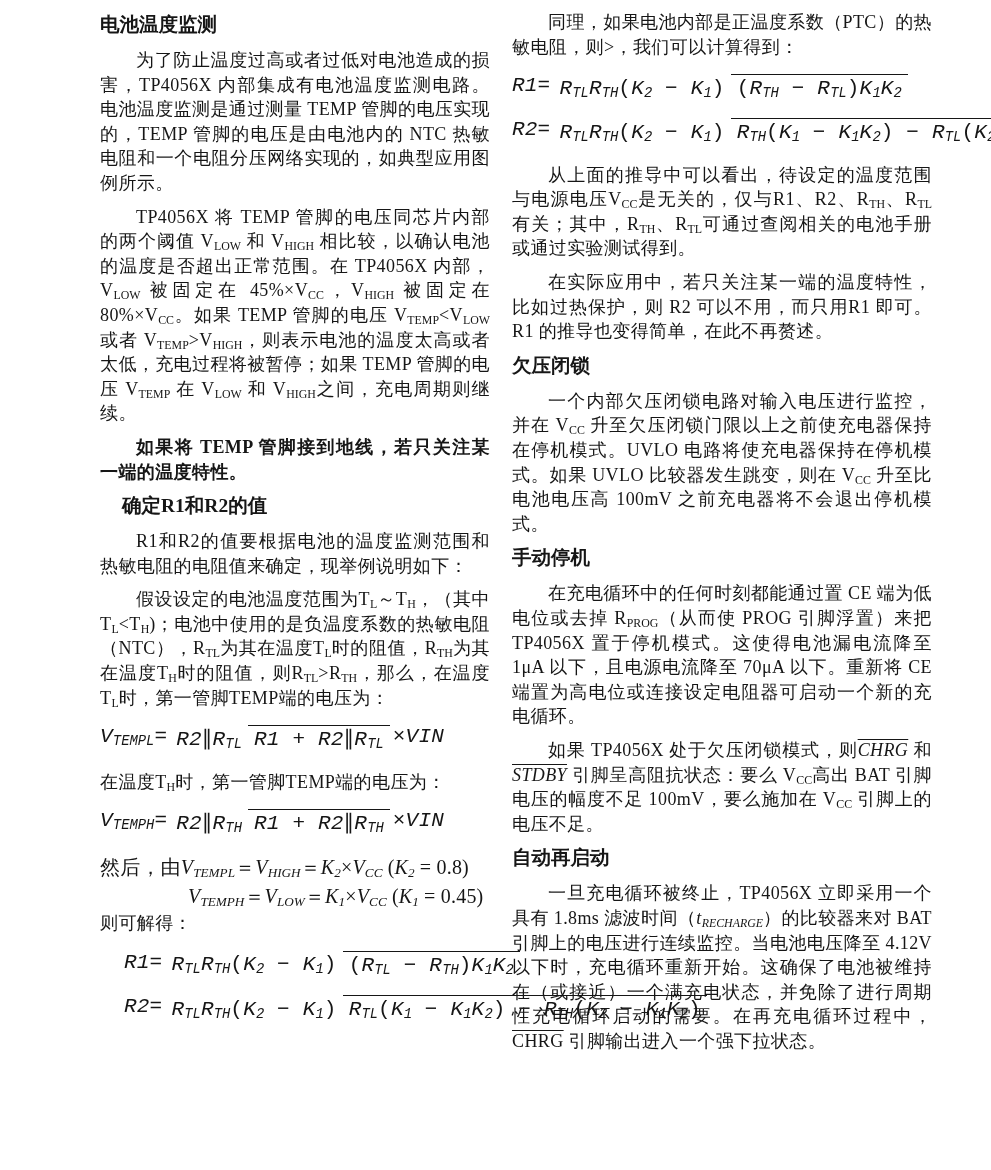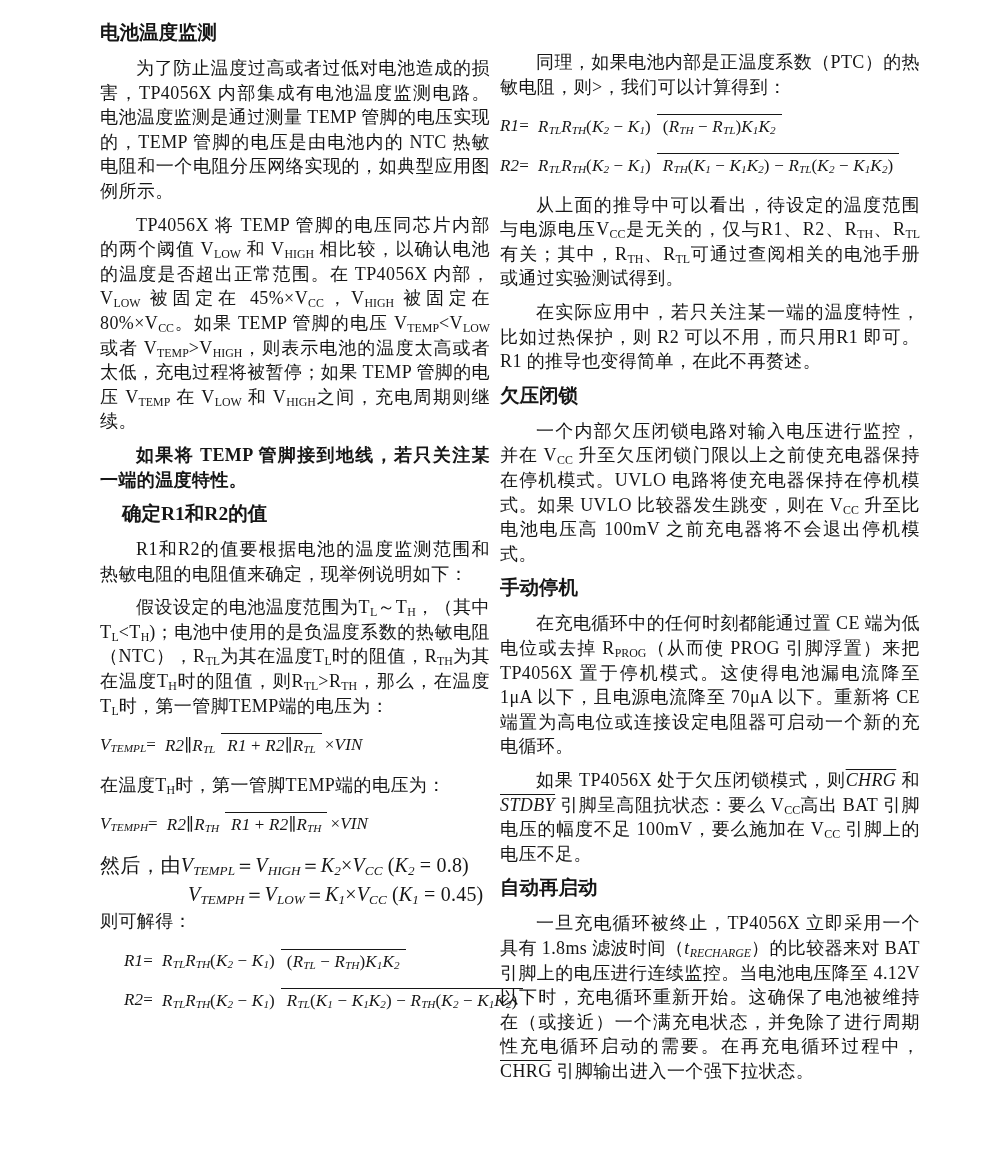--- a/index.html
+++ b/index.html
@@ -4,23 +4,23 @@
 <style>
   html,body{margin:0;padding:0;background:#ffffff;}
   .page{
     position:relative;
     width:991px;height:1170px;
     background:#ffffff;
     color:#161616;
     font-family:"Liberation Serif","DejaVu Serif",serif;
     overflow:hidden;
   }
-  .col{position:absolute;top:20px;}
+  .col{position:absolute;top:12px;}
   .col-left{left:100px;width:390px;}
-  .col-right{left:500px;width:420px;top:10px;margin-top:40px;}
+  .col-right{left:512px;width:420px;top:10px;}
 
   p.body{
     margin:0 0 9px 0;
     font-size:18px;
     line-height:24.6px;
     text-align:justify;
     letter-spacing:0.4px;
   }
   p.body.indent{text-indent:2em;}
   p.body.bold{font-weight:bold;}
@@ -34,26 +34,26 @@
   .col-left .h1:first-child{margin-top:0;}
   .h2{
     font-weight:bold;
     font-size:19.5px;
     line-height:26px;
     margin:8px 0 10px 0;
     padding-left:22px;
   }
 
   .formula{
-    font-size:17px;
+    font-size:21px;
     margin:15px 0;
     display:flex;
-    align-items:center;
     white-space:nowrap;
     letter-spacing:0.2px;
+    font-family:Liberation Mono, monospace;
   }
   .mathline{
     font-size:20px;
     line-height:29px;
     white-space:nowrap;
     letter-spacing:0.2px;
   }
   .m{font-style:italic;}
   .ov{text-decoration:overline;}
   sub{font-size:66%;line-height:0;vertical-align:-0.22em;letter-spacing:0;}

